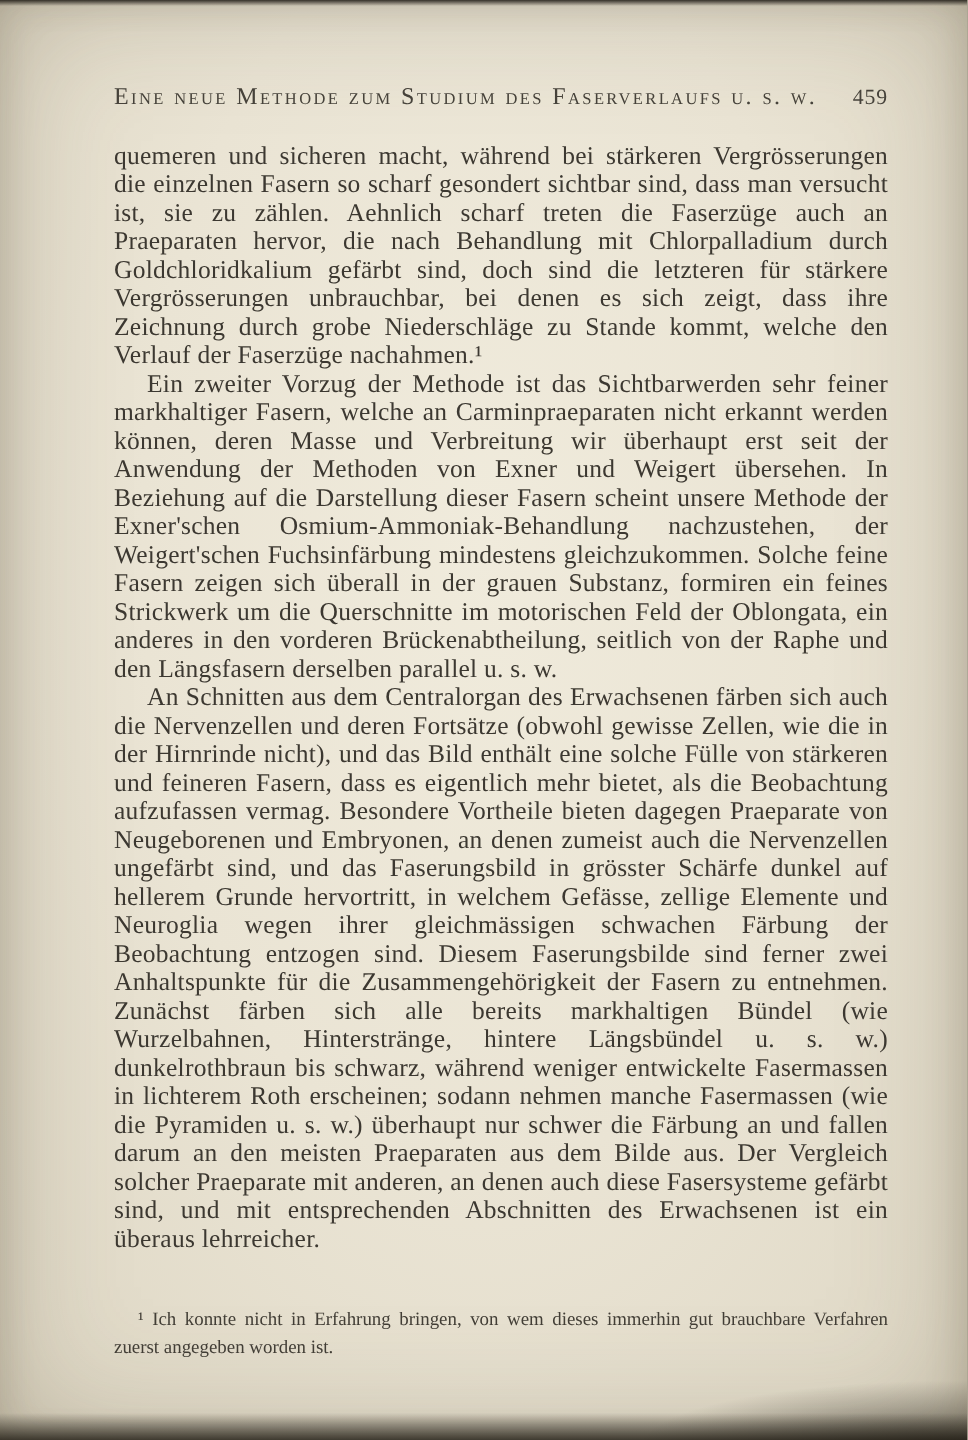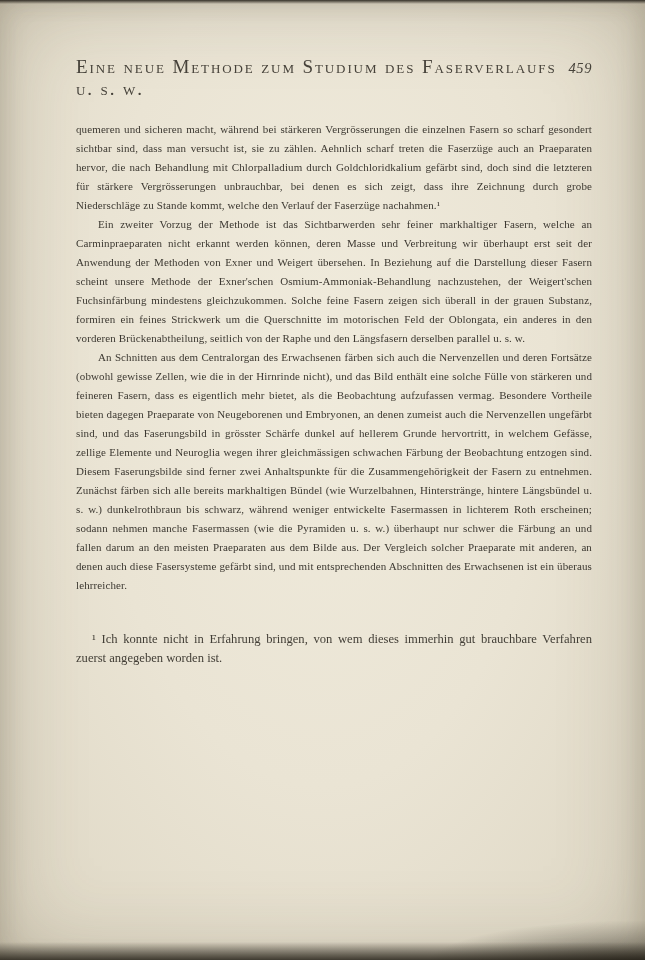--- a/index.html
+++ b/index.html
@@ -56,31 +56,30 @@
   }
   .running-header {
     display: flex;
     justify-content: space-between;
     align-items: baseline;
     margin-bottom: 20px;
     color: #46423a;
   }
   .running-header .header-title {
     font-variant: small-caps;
-    font-size: 19px;
+    font-size: 16px;
     letter-spacing: 0.10em;
   }
   .running-header .page-number {
     font-size: 14.5px;
     letter-spacing: 0.04em;
-    font-style: italic;
   }
   .para {
     margin: 0;
-    font-size: 11px;
+    font-size: 17px;
     line-height: 19px;
     text-align: justify;
     text-indent: 22px;
     letter-spacing: 0.01em;
   }
   .para.first {
     text-indent: 0;
   }
   .footnote {
     margin-top: 35px;

